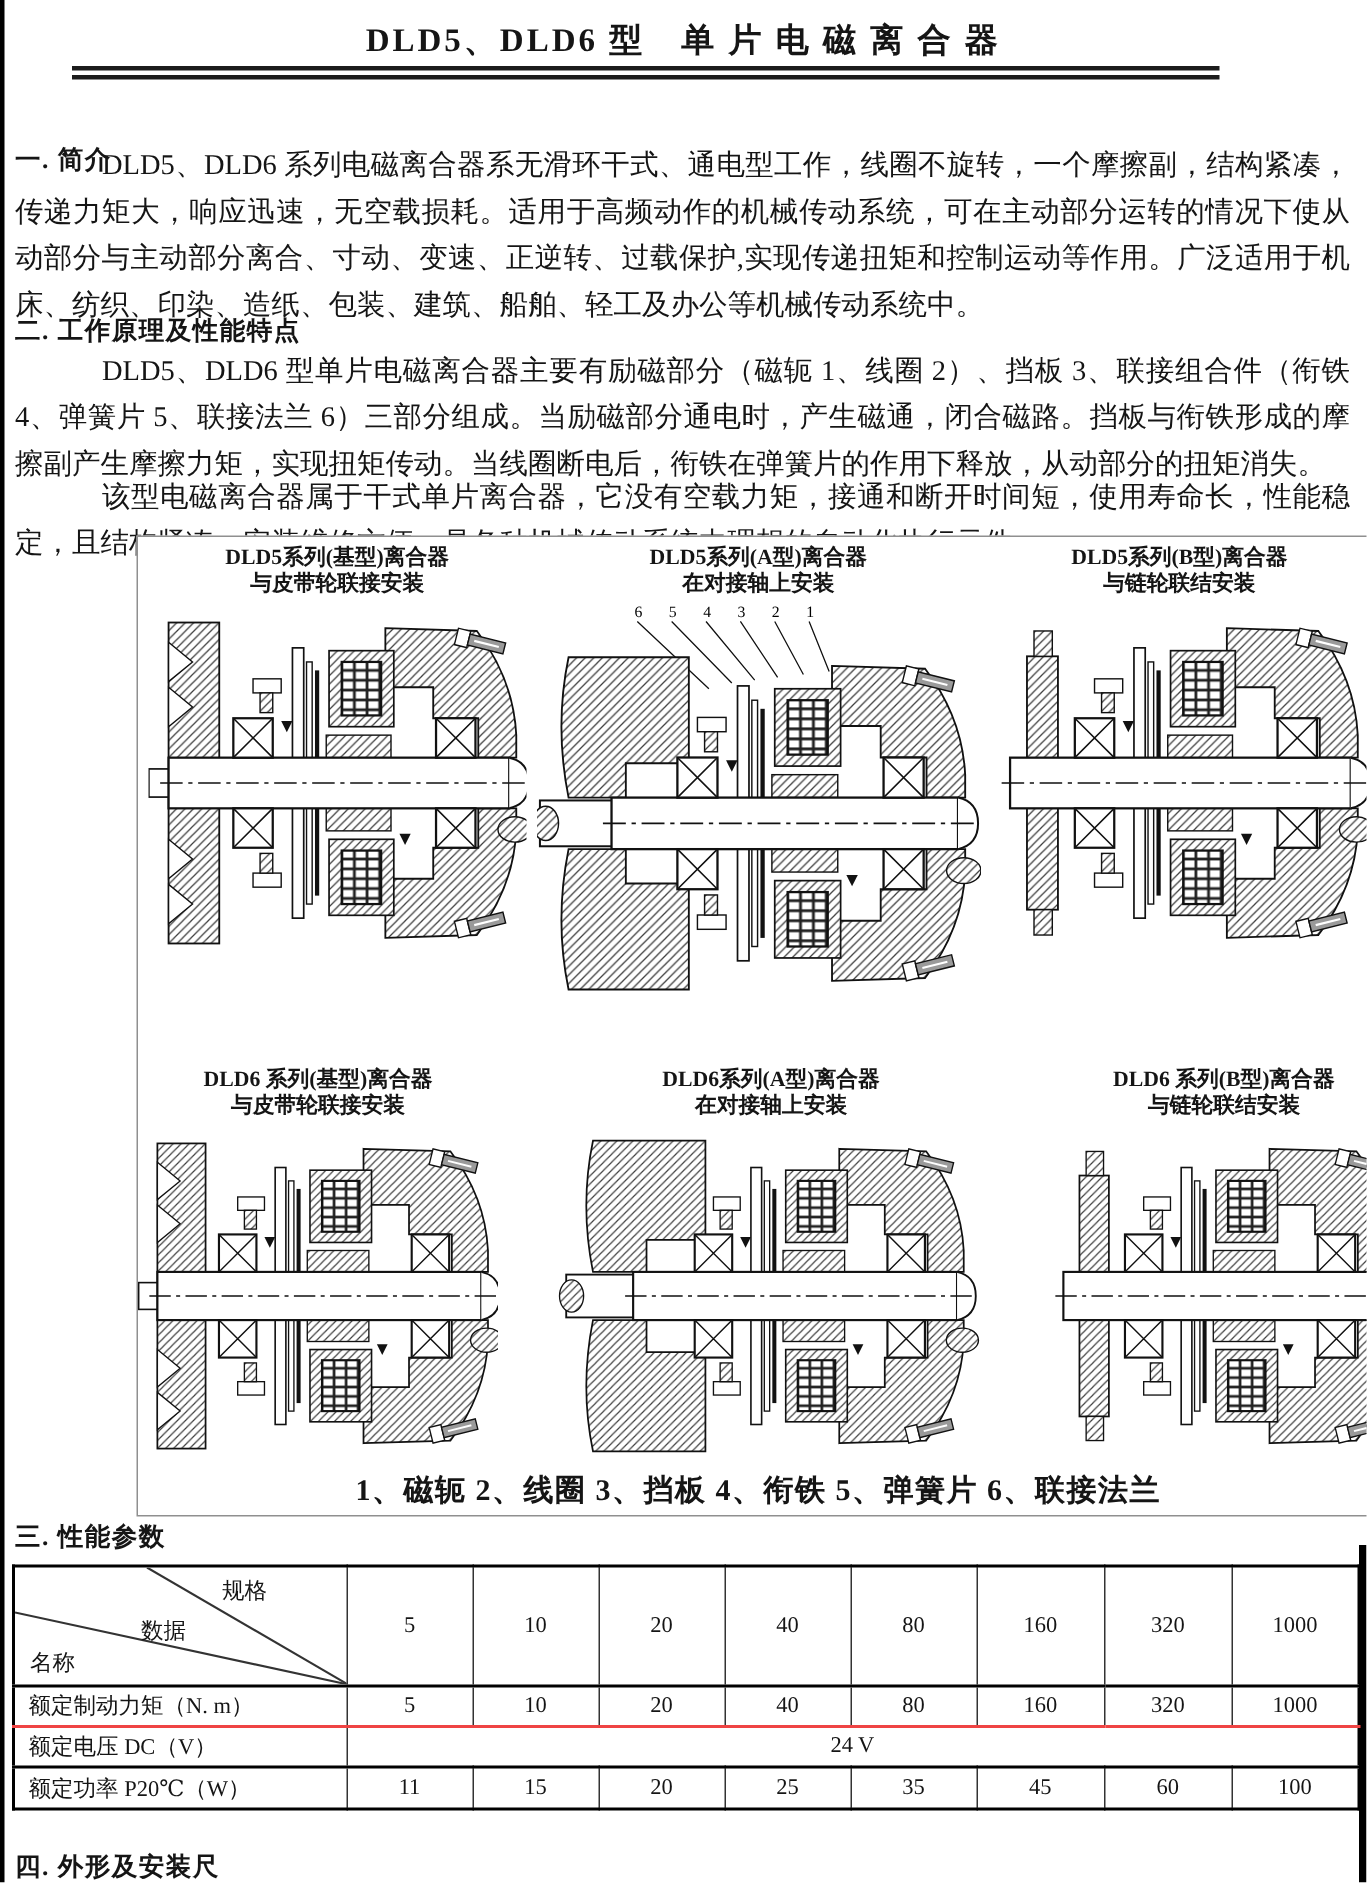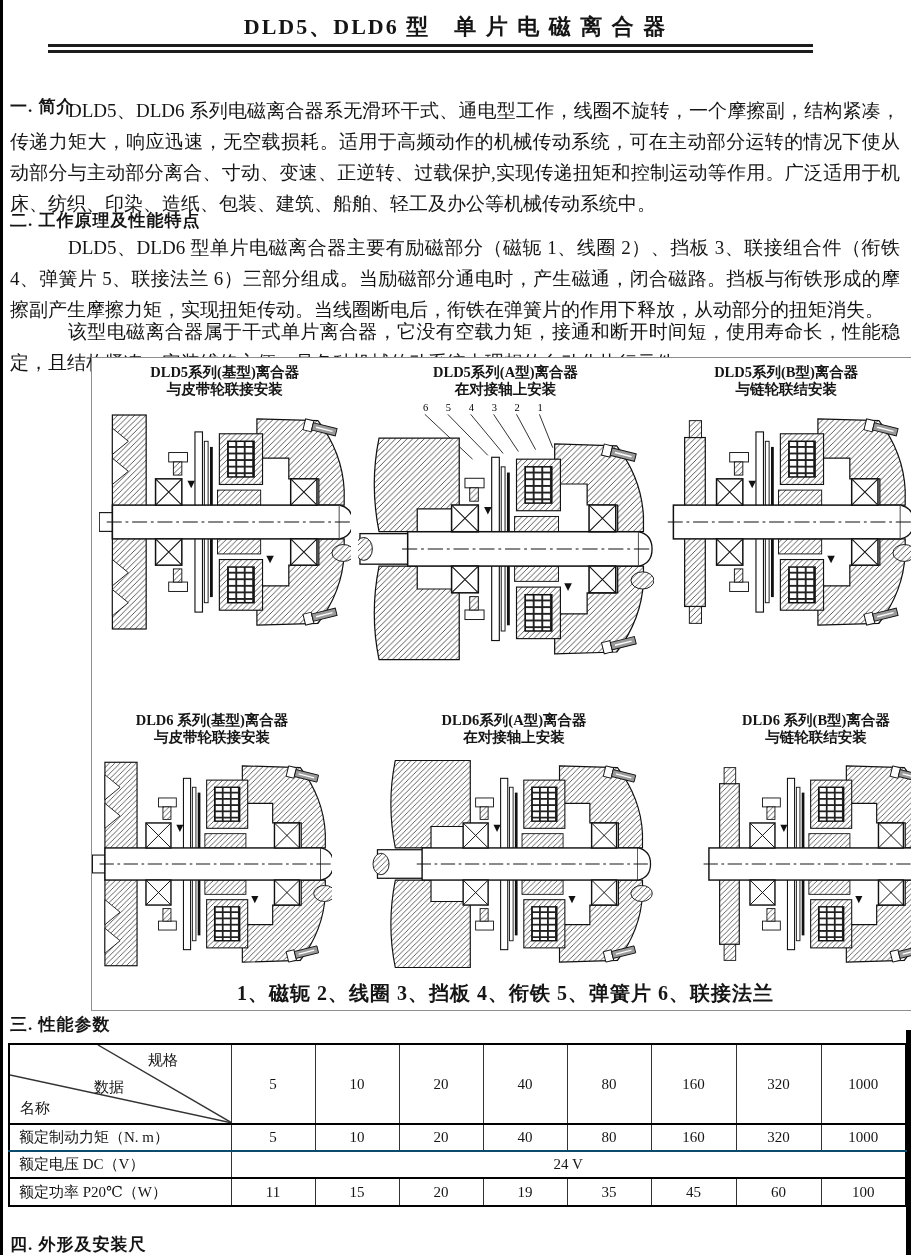--- a/index.html
+++ b/index.html
@@ -41,21 +41,21 @@
     height:26px;text-align:center;font-size:20px;font-weight:bold;letter-spacing:1px;
   }
   
   .spec-table{
     position:absolute;left:8px;top:1043px;width:897px;
     border-collapse:collapse;table-layout:fixed;font-size:15px;
     border:2px solid #000;
   }
   .spec-table td{border:1px solid #333;text-align:center;padding:0;overflow:hidden;}
   .spec-table .hdr td{height:78px;border-bottom:2px solid #000;}
-  .spec-table .r0 td{height:25px;border-bottom:2px solid #0c4a6e;}
+  .spec-table .r0 td{height:25px;border-bottom:2px solid #ef4444;}
   .spec-table .r1 td{height:25px;border-bottom:2px solid #000;}
   .spec-table .r2 td{height:26px;}
   .spec-table .r3 td{height:27px;}
   .row-label{text-align:left !important;padding-left:9px !important;}
   .corner{position:relative;padding:0 !important;}
   .corner svg{position:absolute;left:0;top:0;}
   .corner span{position:absolute;font-size:15px;}
   .c-top{top:6px;left:138px;}
   .c-mid{top:33px;left:84px;}
   .c-bot{bottom:5px;left:10px;}
@@ -266,21 +266,21 @@
   </tr>
   <tr class="r1">
     <td class="row-label">额定电压 DC（V）</td>
     <td colspan="8">24 V</td>
   </tr>
   <tr class="r2">
     <td class="row-label">额定功率 P20℃（W）</td>
     <td>11</td>
     <td>15</td>
     <td>20</td>
-    <td>19</td>
+    <td>25</td>
     <td>35</td>
     <td>45</td>
     <td>60</td>
     <td>100</td>
   </tr>
 </tbody>
   </table>
 
 <div class="sec-heading h4">四. 外形及安装尺</div>
 

